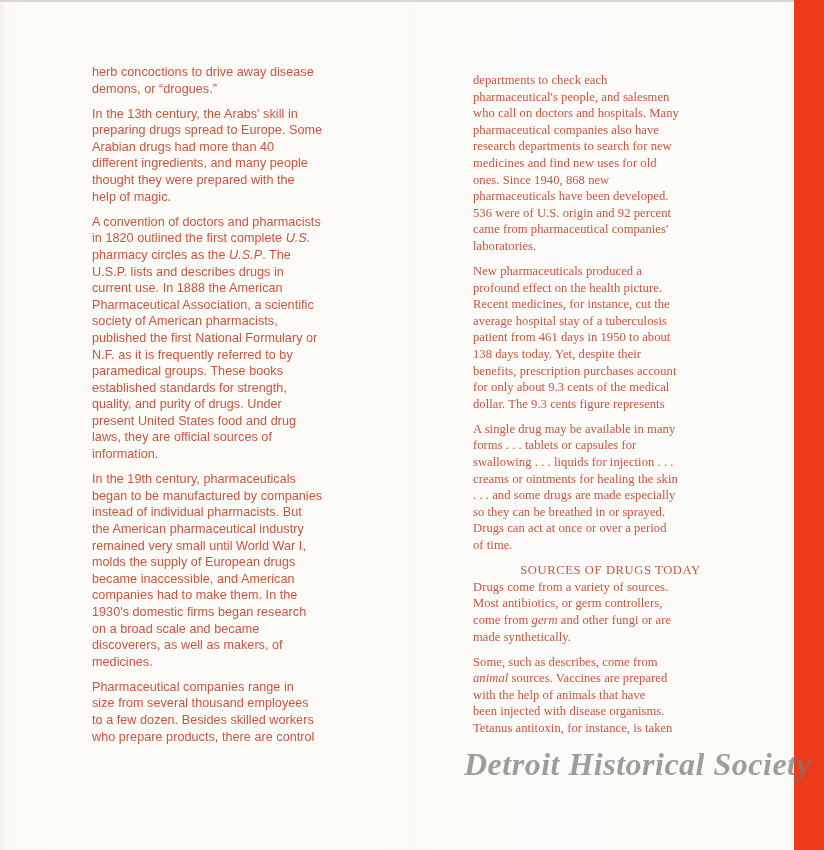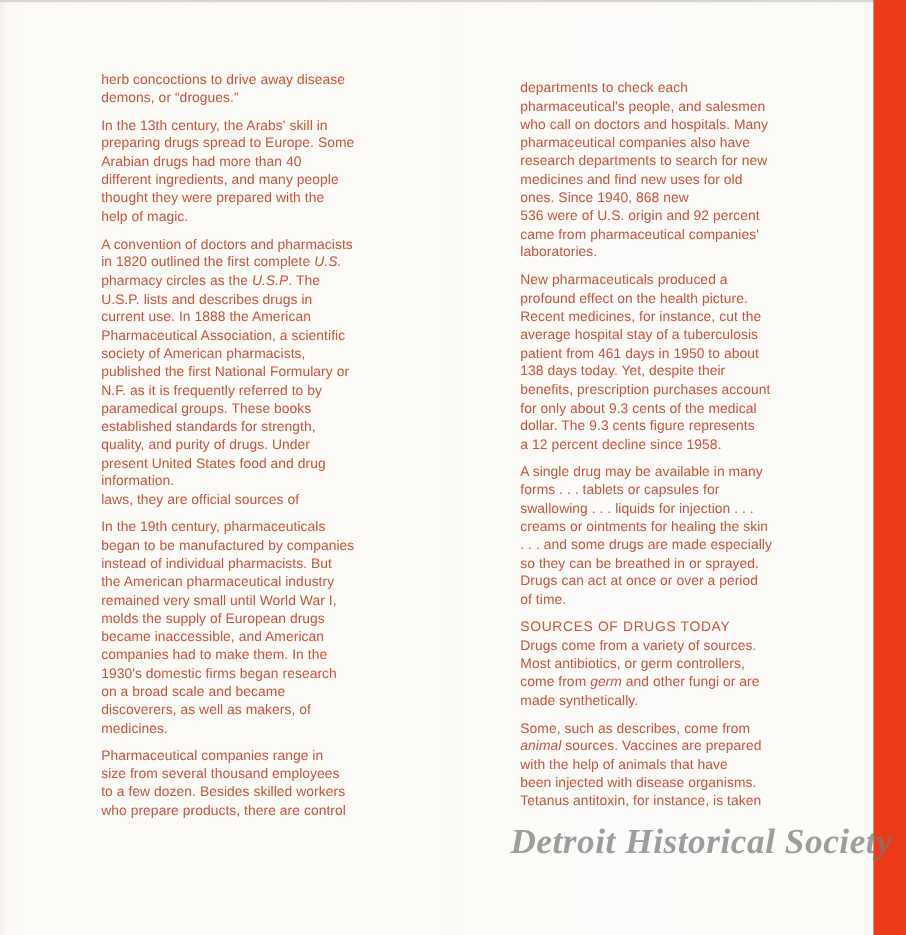--- a/index.html
+++ b/index.html
@@ -24,24 +24,24 @@
     background: #ee3a18;
   }
   .column {
     position: absolute;
     color: #c9553d;
     font-size: 12.6px;
     line-height: 16.6px;
     letter-spacing: 0.05px;
   }
   .col-left { left: 76px; top: 64px; width: 280px; margin-left: 16px; }
-  .col-right { left: 473px; top: 72px; width: 275px; }
+  .col-right { left: 473px; top: 72px; width: 275px; font-family: Liberation Serif, serif; }
   .para { margin: 0 0 8.5px 0; }
   .line { display: block; white-space: nowrap; }
-  .heading { display: block; white-space: nowrap; letter-spacing: 0.6px; }
+  .heading { display: block; white-space: nowrap; letter-spacing: 0.6px; text-align: center; }
   em { font-style: italic; }
   .watermark {
     position: absolute; left: 464px; top: 746px;
     font-family: "Liberation Serif", serif;
     font-weight: bold; font-style: italic;
     font-size: 32px; letter-spacing: 0.5px;
     color: rgba(120,120,120,0.72);
     white-space: nowrap;
     pointer-events: none;
   }
@@ -77,22 +77,22 @@
     <span class="line">U.S.P. lists and describes drugs in</span>
     <span class="line">current use. In 1888 the American</span>
     <span class="line">Pharmaceutical Association, a scientific</span>
     <span class="line">society of American pharmacists,</span>
     <span class="line">published the first National Formulary or</span>
     <span class="line">N.F. as it is frequently referred to by</span>
     <span class="line">paramedical groups. These books</span>
     <span class="line">established standards for strength,</span>
     <span class="line">quality, and purity of drugs. Under</span>
     <span class="line">present United States food and drug</span>
+    <span class="line">laws, they are official sources of</span>
     <span class="line">information.</span>
-    <span class="line">laws, they are official sources of</span>
   </p>
 
   <p class="para">
     <span class="line">In the 19th century, pharmaceuticals</span>
     <span class="line">began to be manufactured by companies</span>
     <span class="line">instead of individual pharmacists. But</span>
     <span class="line">the American pharmaceutical industry</span>
     <span class="line">remained very small until World War I,</span>
     <span class="line">molds the supply of European drugs</span>
     <span class="line">became inaccessible, and American</span>
@@ -114,36 +114,36 @@
 <div class="column col-right">
 
   <p class="para">
     <span class="line">departments to check each</span>
     <span class="line">pharmaceutical's people, and salesmen</span>
     <span class="line">who call on doctors and hospitals. Many</span>
     <span class="line">pharmaceutical companies also have</span>
     <span class="line">research departments to search for new</span>
     <span class="line">medicines and find new uses for old</span>
     <span class="line">ones. Since 1940, 868 new</span>
+    <span class="line">pharmaceuticals have been developed.</span>
     <span class="line">536 were of U.S. origin and 92 percent</span>
     <span class="line">came from pharmaceutical companies'</span>
     <span class="line">laboratories.</span>
   </p>
 
   <p class="para">
     <span class="line">New pharmaceuticals produced a</span>
     <span class="line">profound effect on the health picture.</span>
     <span class="line">Recent medicines, for instance, cut the</span>
     <span class="line">average hospital stay of a tuberculosis</span>
     <span class="line">patient from 461 days in 1950 to about</span>
     <span class="line">138 days today. Yet, despite their</span>
     <span class="line">benefits, prescription purchases account</span>
     <span class="line">for only about 9.3 cents of the medical</span>
     <span class="line">dollar. The 9.3 cents figure represents</span>
-    <span class="line">a 12 percent decline since 1958.</span>
   </p>
 
   <p class="para">
     <span class="line">A single drug may be available in many</span>
     <span class="line">forms . . . tablets or capsules for</span>
     <span class="line">swallowing . . . liquids for injection . . .</span>
     <span class="line">creams or ointments for healing the skin</span>
     <span class="line">. . . and some drugs are made especially</span>
     <span class="line">so they can be breathed in or sprayed.</span>
     <span class="line">Drugs can act at once or over a period</span>

